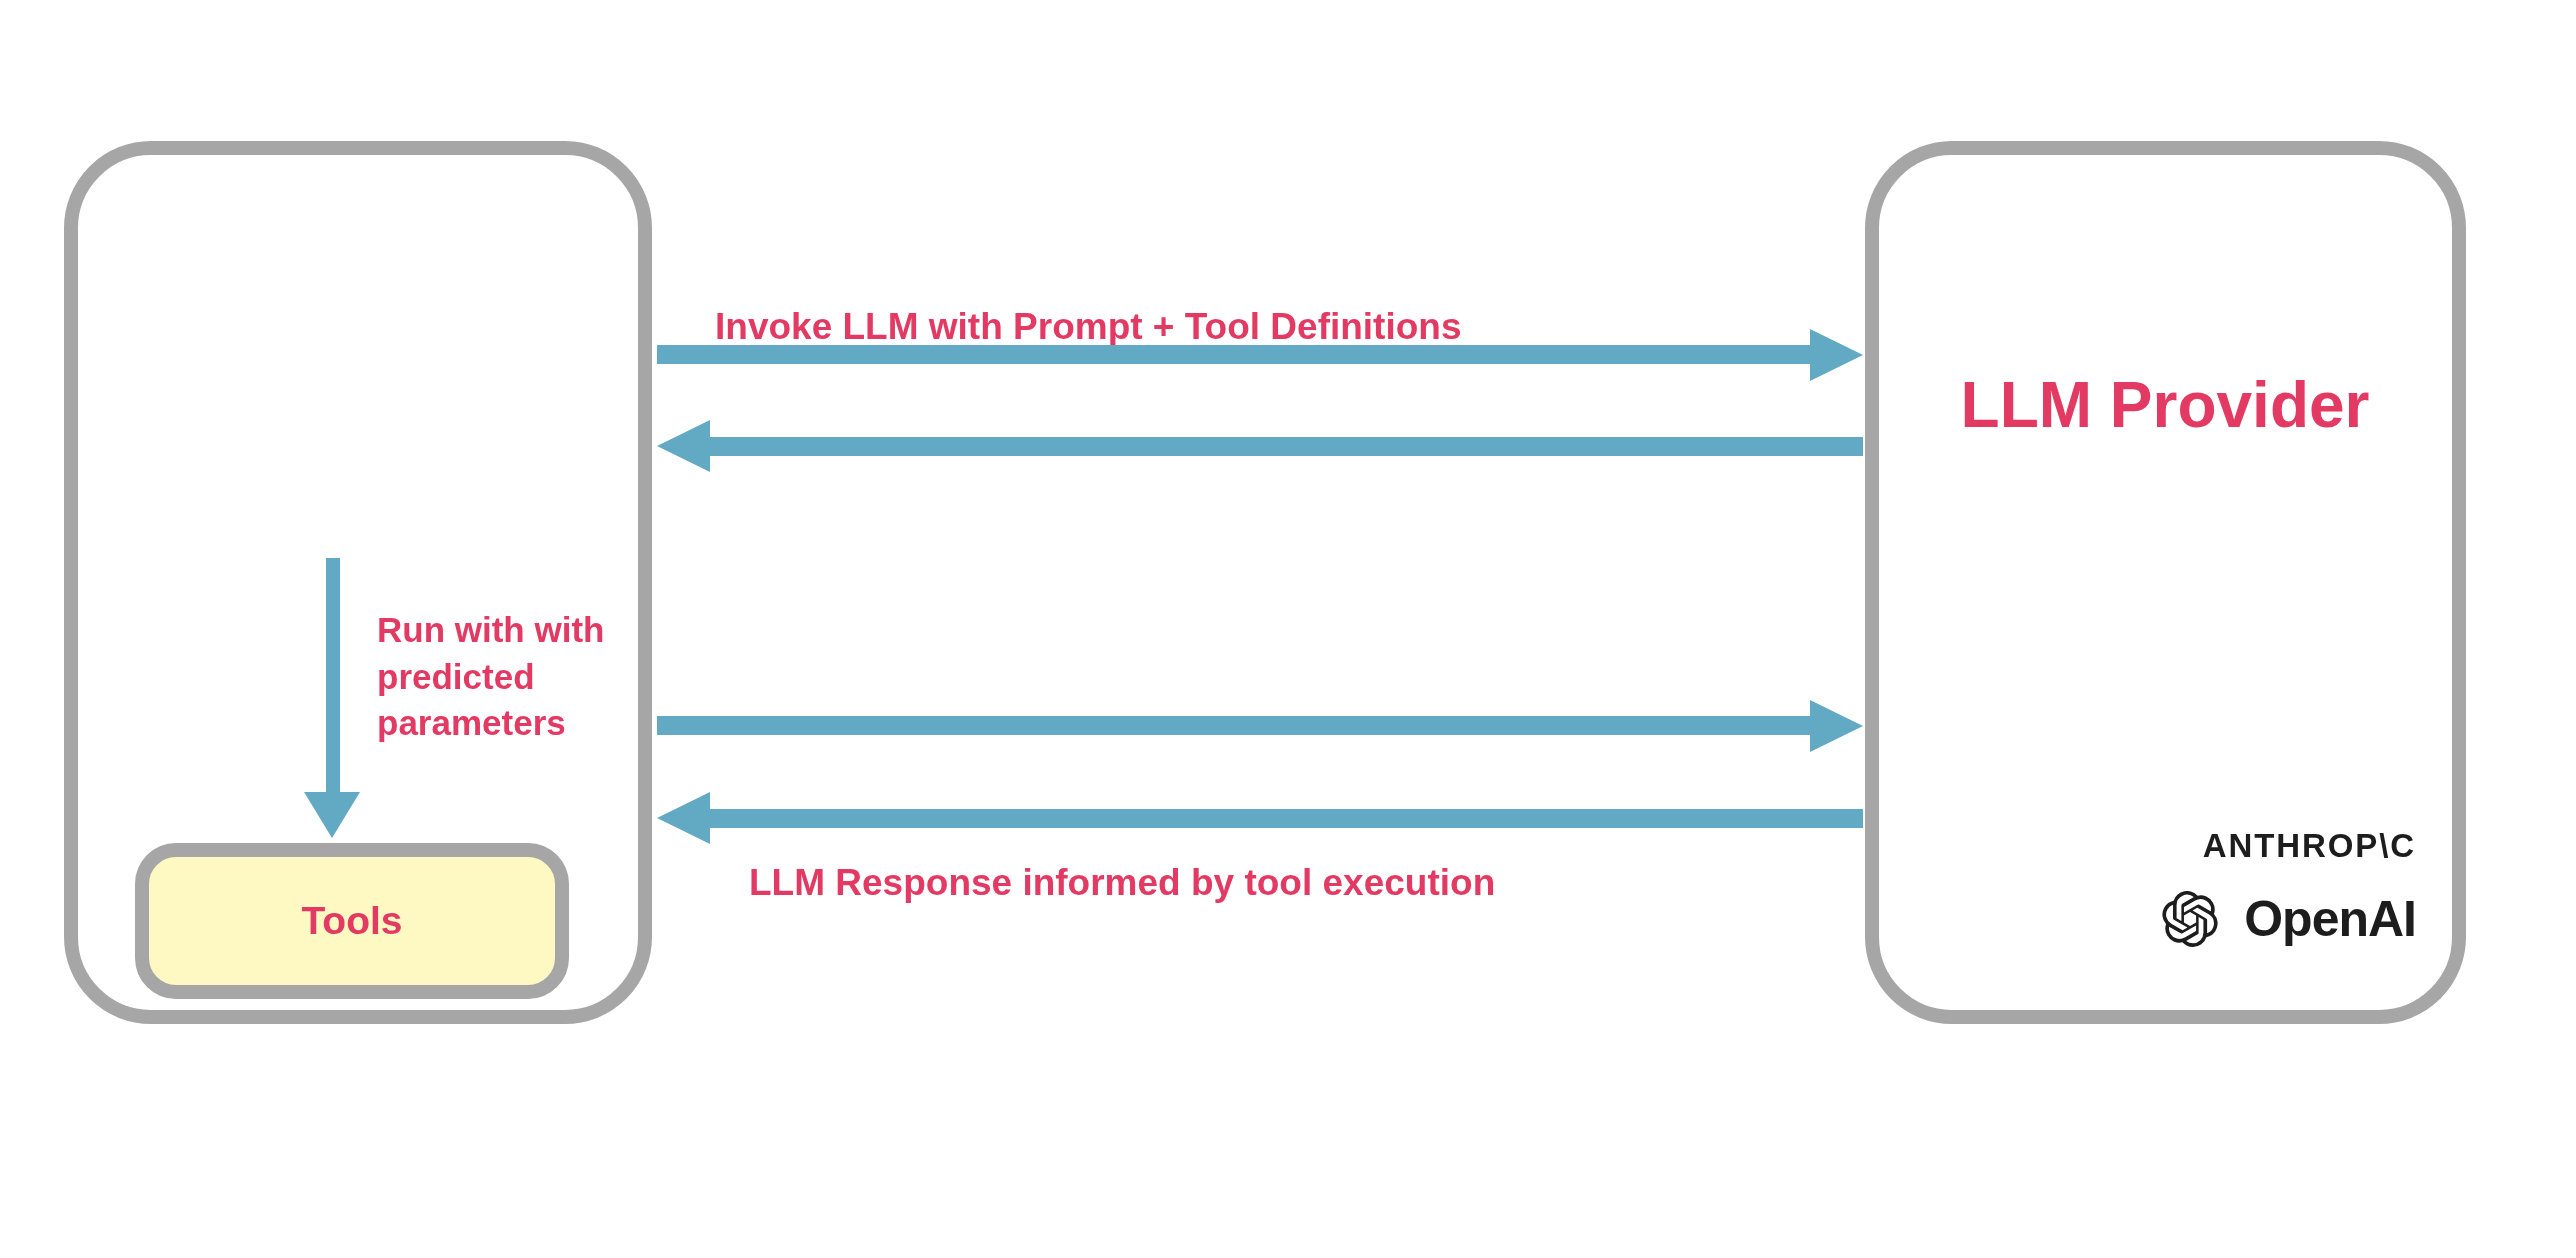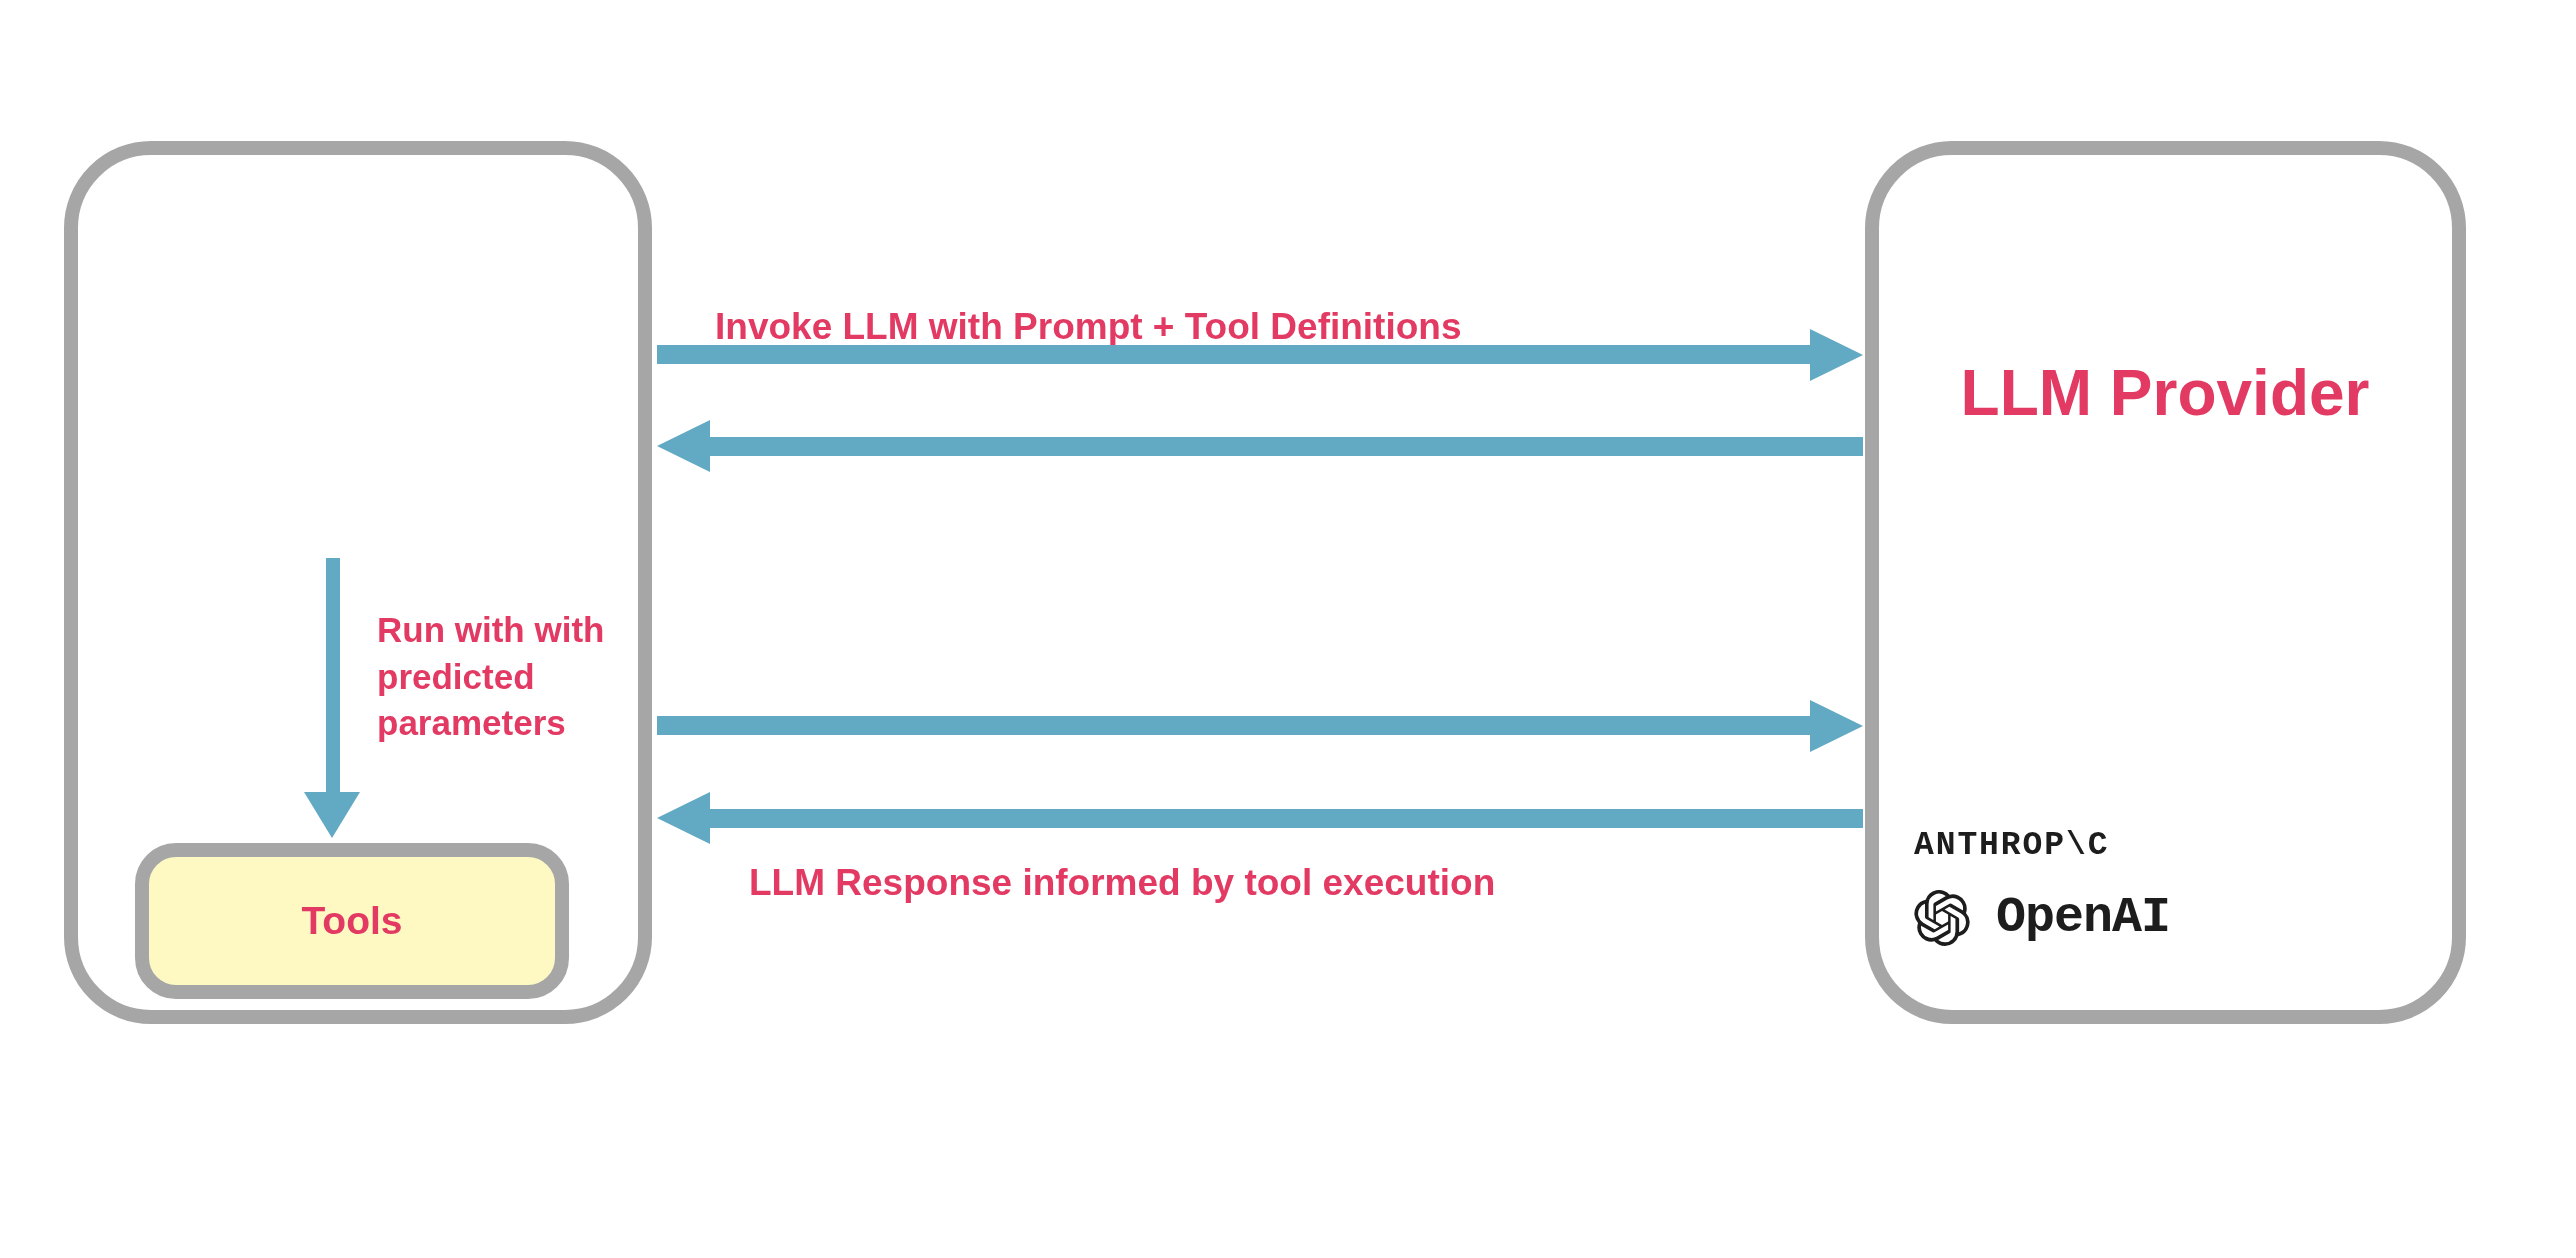--- a/index.html
+++ b/index.html
@@ -42,21 +42,21 @@
     border-top:26px solid transparent;border-bottom:26px solid transparent;
     border-right:53px solid var(--arrow-blue,#62a9c3);
   }
   .head-down{
     position:absolute;width:0;height:0;
     border-left:28px solid transparent;border-right:28px solid transparent;
     border-top:46px solid var(--arrow-blue,#62a9c3);
   }
   .logos{
     position:absolute;left:1914px;top:827px;width:502px;
-    display:flex;flex-direction:column;align-items:flex-start;font-family:Liberation Mono, monospace;
+    display:flex;flex-direction:column;align-items:flex-end;
   }
   .anthropic{
     color:var(--logo-black,#1d1d1d);font-size:33px;letter-spacing:1.9px;white-space:nowrap;
   }
   .openai-row{
     margin-top:25px;display:flex;align-items:center;gap:26px;
   }
   .openai-text{
     color:var(--logo-black,#1d1d1d);font-size:50px;letter-spacing:-1px;white-space:nowrap;
   }
@@ -72,21 +72,21 @@
     <div class="shaft" style="left:326px;top:558px;width:13.5px;height:234px;"></div>
     <div class="head-down" style="left:304px;top:792px;"></div>
   </div>
   <div class="run-label" style="left:377px;top:607px;">Run with with predicted parameters</div>
 
   <div class="subbox" style="left:135px;top:843px;width:406px;height:128px;">
     <span class="tools-label">Tools</span>
   </div>
 
   <div class="box" style="left:1865px;top:141px;width:573px;height:855px;"></div>
-  <div class="title" style="left:1914px;top:344px;width:502px;">LLM Provider</div>
+  <div class="title" style="left:1914px;top:356px;width:502px;">LLM Provider</div>
 
   <div class="logos">
     <div class="anthropic">ANTHROP\C</div>
     <div class="openai-row">
       <svg width="56" height="56" viewBox="0 0 24 24">
         <path fill="#1d1d1d" d="M22.2819 9.8211a5.9847 5.9847 0 0 0-.5157-4.9108 6.0462 6.0462 0 0 0-6.5098-2.9A6.0651 6.0651 0 0 0 4.9807 4.1818a5.9847 5.9847 0 0 0-3.9977 2.9 6.0462 6.0462 0 0 0 .7427 7.0966 5.98 5.98 0 0 0 .511 4.9107 6.051 6.051 0 0 0 6.5146 2.9001A5.9847 5.9847 0 0 0 13.2599 24a6.0557 6.0557 0 0 0 5.7718-4.2058 5.9894 5.9894 0 0 0 3.9977-2.9001 6.0557 6.0557 0 0 0-.7475-7.073zm-9.022 12.6081a4.4755 4.4755 0 0 1-2.8764-1.0408l.1419-.0804 4.7783-2.7582a.7948.7948 0 0 0 .3927-.6813v-6.7369l2.02 1.1686a.071.071 0 0 1 .038.0615v5.5826a4.504 4.504 0 0 1-4.4945 4.4849zm-9.6607-4.1254a4.4708 4.4708 0 0 1-.5346-3.0137l.142.0852 4.783 2.7582a.7712.7712 0 0 0 .7806 0l5.8428-3.3685v2.3324a.0804.0804 0 0 1-.0332.0615L9.74 19.9502a4.4992 4.4992 0 0 1-6.1408-1.6464zM2.3408 7.8956a4.485 4.485 0 0 1 2.3655-1.9728V11.6a.7664.7664 0 0 0 .3879.6765l5.8144 3.3543-2.0201 1.1685a.0757.0757 0 0 1-.071 0l-4.8303-2.7865A4.504 4.504 0 0 1 2.3408 7.8956zm16.5963 3.8558L13.1038 8.364 15.1192 7.2a.0757.0757 0 0 1 .071 0l4.8303 2.7913a4.4944 4.4944 0 0 1-.6765 8.1042v-5.6772a.79.79 0 0 0-.407-.667zm2.0107-3.0231l-.142-.0852-4.7735-2.7818a.7759.7759 0 0 0-.7854 0L9.409 9.2297V6.8974a.0662.0662 0 0 1 .0284-.0615l4.8303-2.7866a4.4992 4.4992 0 0 1 6.6802 4.66zM8.3065 12.863l-2.02-1.1638a.0804.0804 0 0 1-.038-.0567V6.0742a4.4992 4.4992 0 0 1 7.3757-3.4537l-.142.0805L8.704 5.459a.7948.7948 0 0 0-.3927.6813zm1.0976-2.3654l2.602-1.4998 2.6069 1.4998v2.9994l-2.5974 1.4997-2.6067-1.4997z"></path>
       </svg>
       <span class="openai-text">OpenAI</span>
     </div>
   </div>

